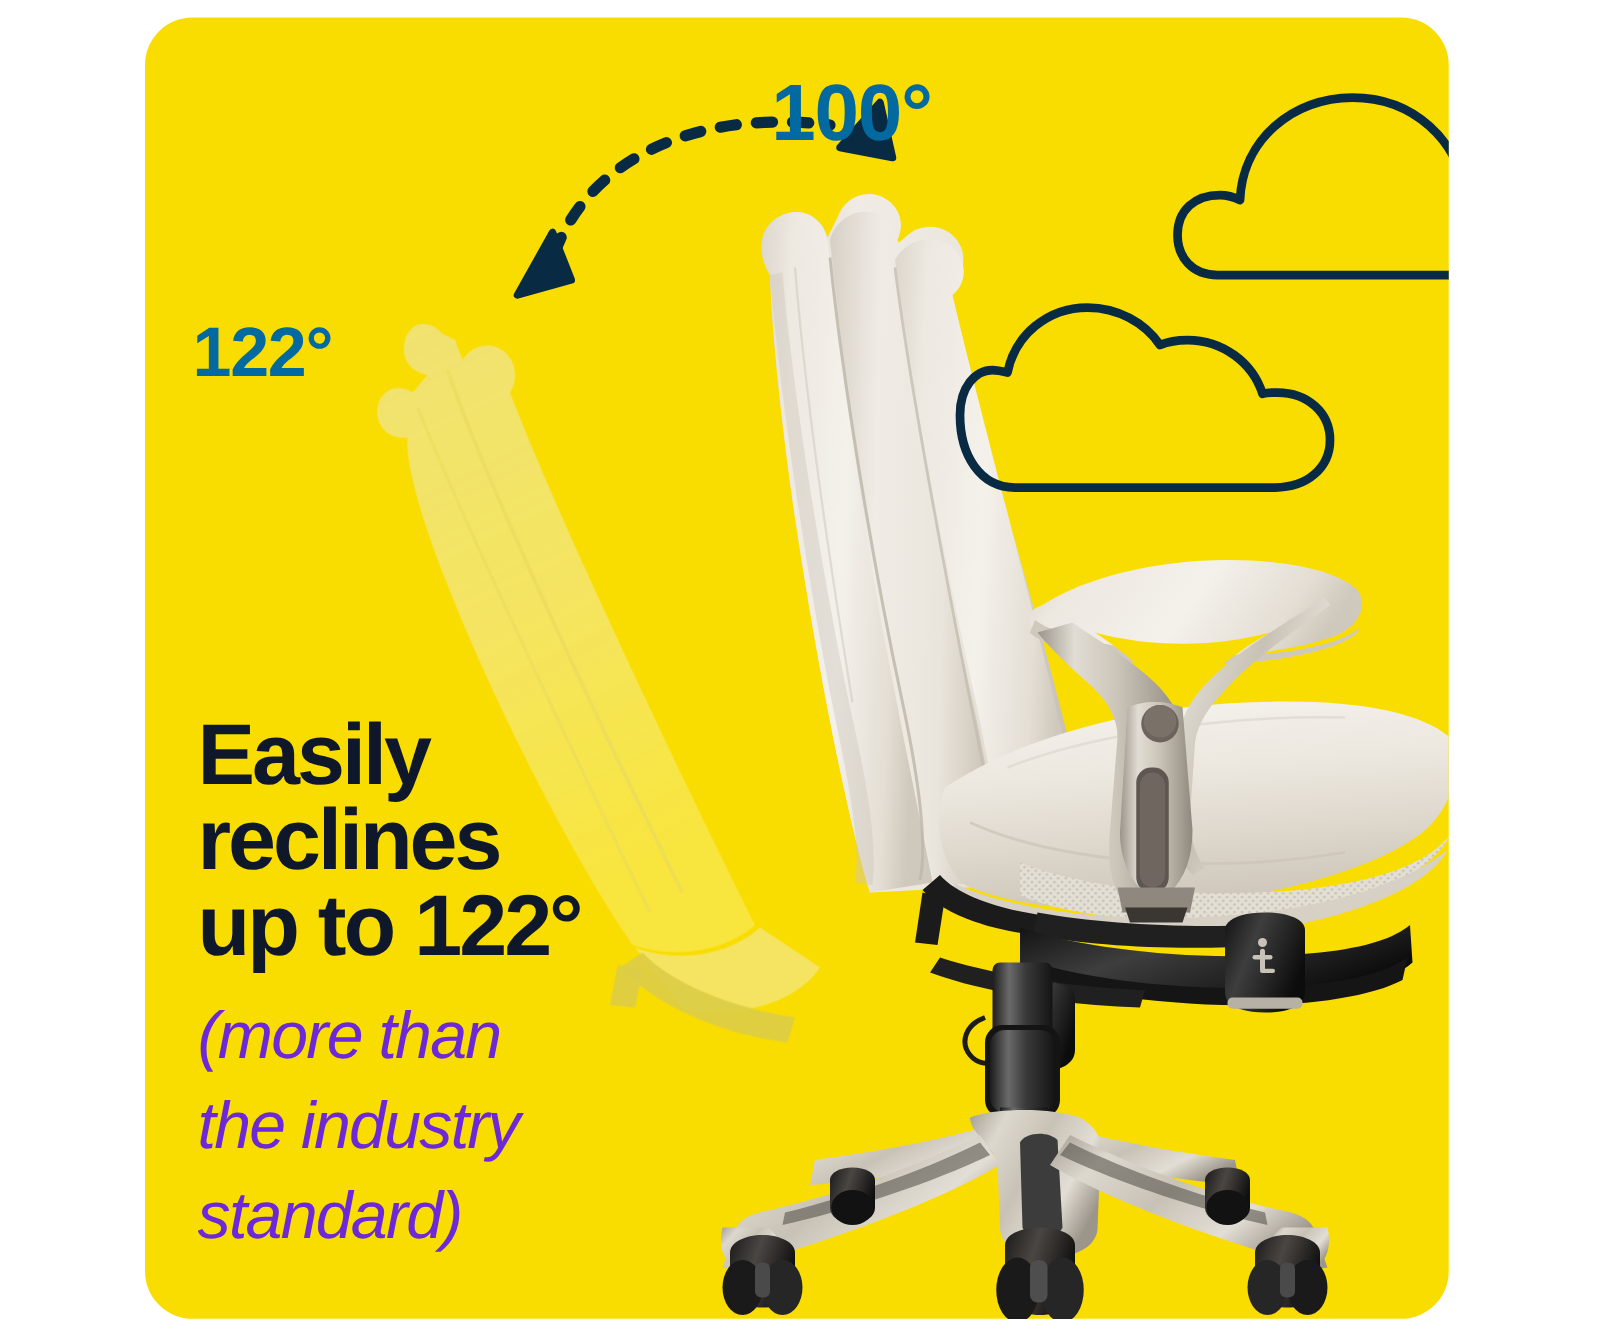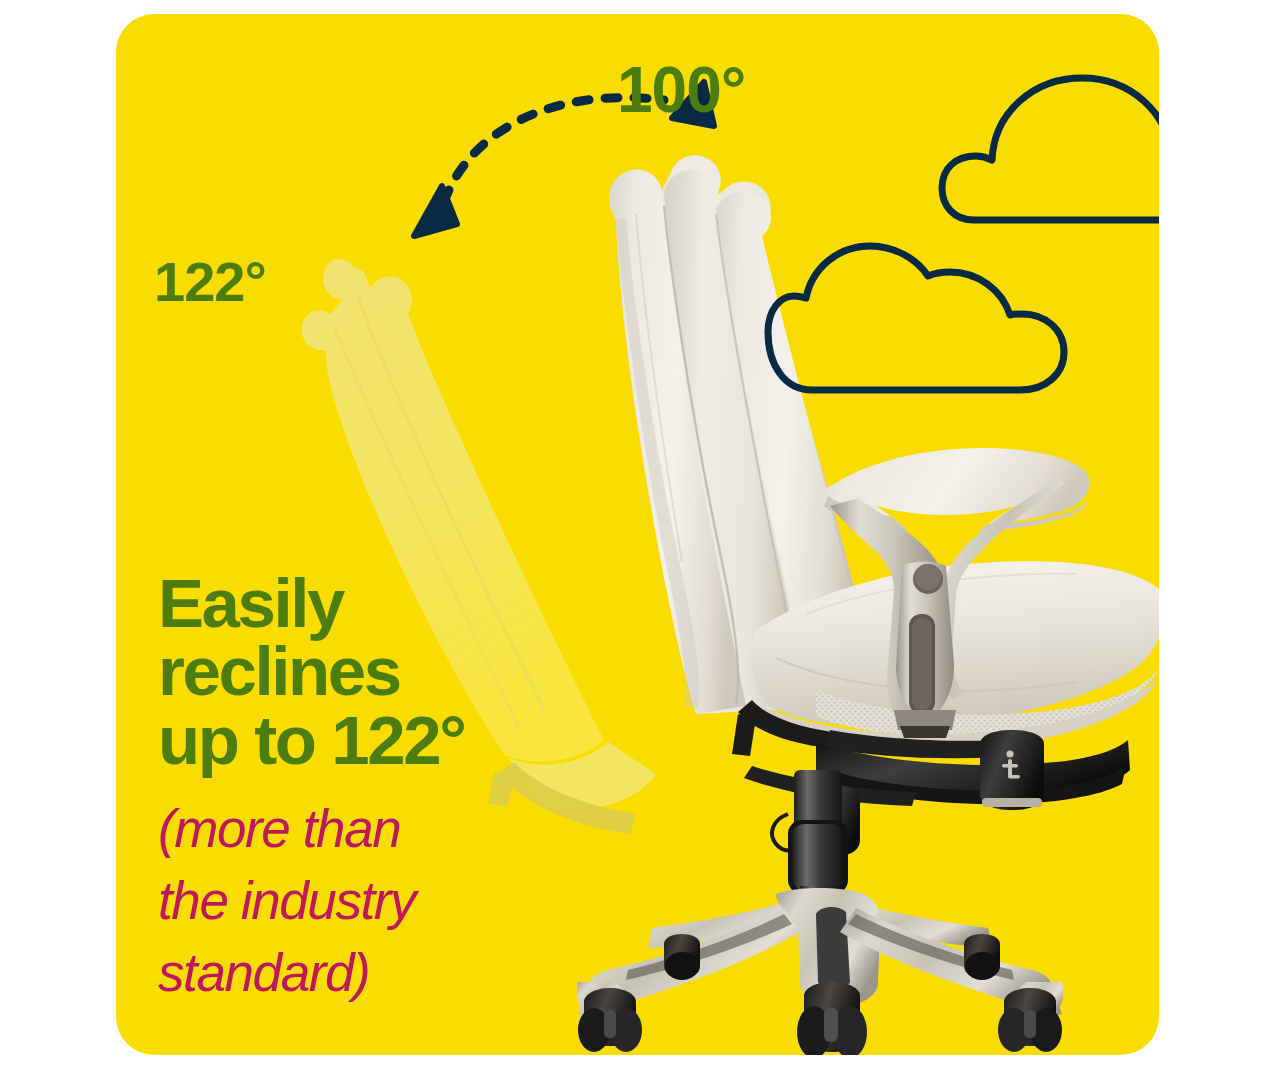--- a/index.html
+++ b/index.html
@@ -37,51 +37,51 @@
   .cloud-svg { position: absolute; display: block; }
   #cloud-top  { left: 822px; top: 34px; }
   #cloud-bottom { left: 648px; top: 228px; }
 
   
   #arc-arrow { position: absolute; left: 170px; top: 30px; }
 
   
   .angle-label {
     position: absolute;
-    color: #4d7c0f;
+    color: #0369a1;
     font-family: "Liberation Sans", sans-serif;
     font-weight: bold;
     letter-spacing: -1px;
     line-height: 1;
     white-space: nowrap;
     -webkit-font-smoothing: antialiased;
   }
   #label-100 { left: 501px; top: 44px; font-size: 64px; }
   #label-122 { left:  38px; top: 240px; font-size: 56px; }
 
   
   #copy-block {
     position: absolute;
     left: 42px;
     top: 556px;
     width: 520px;
   }
   #headline {
-    color: #4d7c0f;
+    color: #0f172a;
     font-family: "Liberation Sans", sans-serif;
     font-weight: bold;
     font-size: 69px;
     line-height: 0.99;
     letter-spacing: -2.4px;
     margin: 0;
     white-space: pre-line;
     -webkit-font-smoothing: antialiased;
   }
   #subcopy {
-    color: #be185d;
+    color: #6d28d9;
     font-family: "Liberation Sans", sans-serif;
     font-style: italic;
     font-weight: normal;
     font-size: 53px;
     line-height: 1.36;
     letter-spacing: -1.4px;
     margin: 18px 0 0 0;
     white-space: pre-line;
     -webkit-font-smoothing: antialiased;
   }

